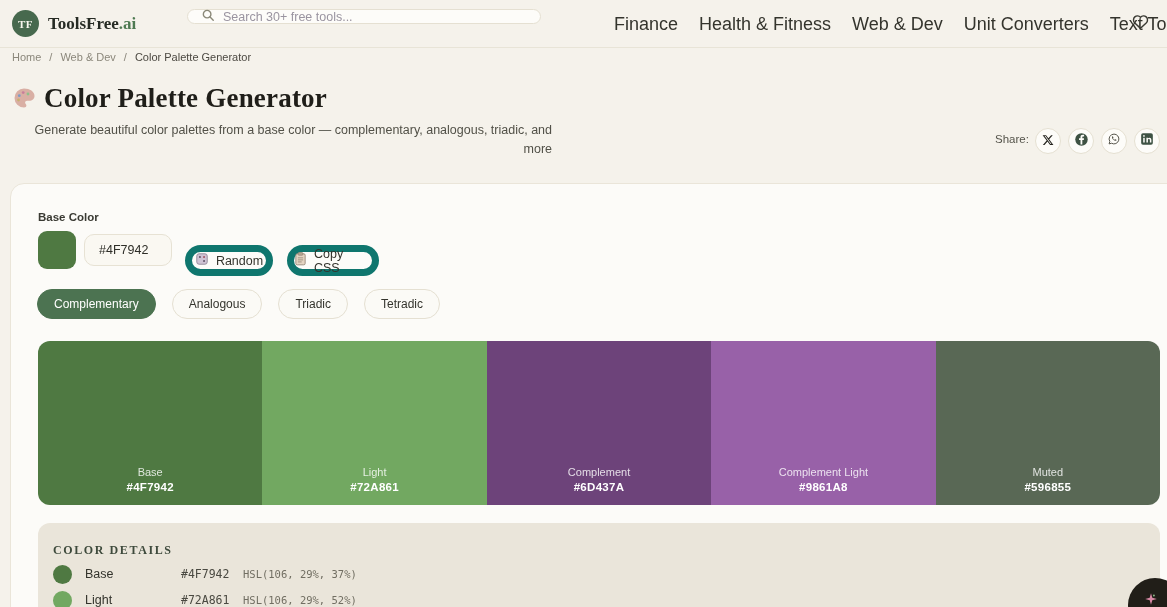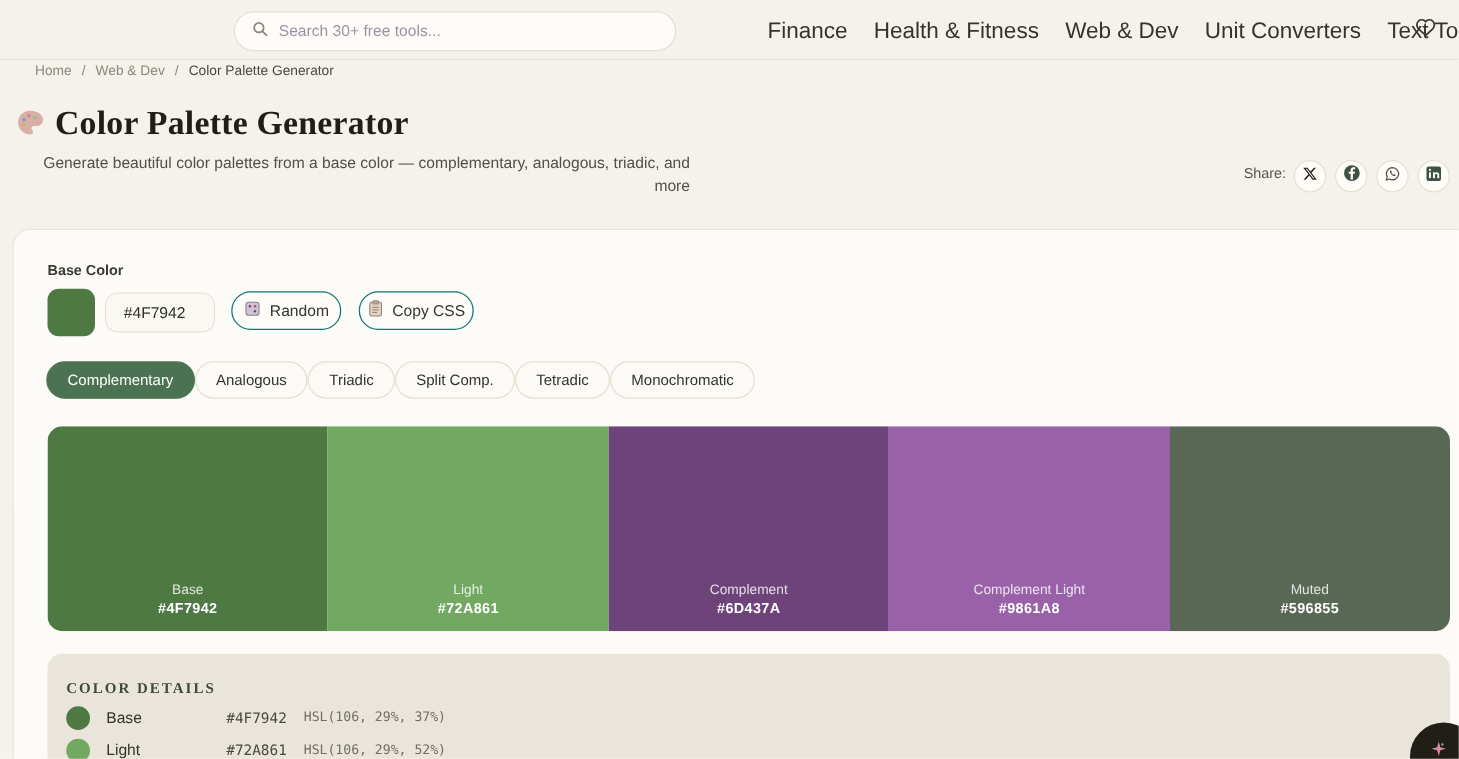--- a/index.html
+++ b/index.html
@@ -14,35 +14,35 @@
   .header { position:absolute; top:0; left:0; width:1167px; height:48px; border-bottom:1px solid #E8E4D7; }
   .logo { position:absolute; left:12px; top:10px; display:flex; align-items:center; gap:9px; cursor:pointer; }
   .logo-circle {
     width:27px; height:27px; border-radius:50%; background:#47694E; color:#F7F5EE;
     font-family:"Liberation Serif", serif; font-weight:bold; font-size:11px;
     display:flex; align-items:center; justify-content:center; letter-spacing:.5px;
   }
   .brand { font-family:"Liberation Serif", serif; font-weight:bold; font-size:17px; color:#262B24; }
   .brand .suffix { color:#4E7A52; }
   .search {
-    position:absolute; left:187px; top:9px; width:354px; height:32px;
+    position:absolute; left:187px; top:9px; width:354px; height:15px;
     background:#FDFCF9; border:1px solid #E5E0D2; border-radius:16px;
     display:flex; align-items:center; padding-left:13px; gap:8px;
   }
   .search svg { flex:0 0 auto; }
   .search input {
     border:none; outline:none; background:transparent; width:290px;
     font-family:"Liberation Sans", sans-serif; font-size:12.5px; color:#3A3A33;
   }
   .search input::placeholder { color:#9A94A0; }
   .nav { position:absolute; left:614px; top:0; height:48px; display:flex; align-items:center; gap:21px; }
   .nav a { font-size:18px; color:#34342D; text-decoration:none; cursor:pointer; white-space:nowrap; }
   .heart-btn { position:absolute; right:16px; top:13px; width:22px; height:22px; display:flex; align-items:center; justify-content:center; cursor:pointer; }
   
-  .breadcrumb { position:absolute; left:28px; top:51px; display:flex; gap:8px; font-size:11px; color:#8B877B; align-items:center; }
+  .breadcrumb { position:absolute; left:12px; top:51px; display:flex; gap:8px; font-size:11px; color:#8B877B; align-items:center; }
   .breadcrumb a { color:#8B877B; text-decoration:none; cursor:pointer; }
   .breadcrumb .current { color:#4C4942; }
   
   .hero-icon { position:absolute; left:12px; top:86px; width:24px; height:24px; }
   .page-title {
     position:absolute; left:44px; top:83px;
     font-family:"Liberation Serif", serif; font-weight:bold; font-size:27px; color:#1F1E19; letter-spacing:.2px;
   }
   .page-desc { position:absolute; left:12px; top:121px; width:540px; font-size:12.5px; line-height:19px; color:#515047;text-align:right; }
   .share-label { position:absolute; left:995px; top:133px; font-size:11.5px; color:#55544B; }
@@ -58,29 +58,29 @@
   }
   .base-color-label { position:absolute; left:38px; top:211px; font-size:11.5px; font-weight:bold; color:#3A3A33; }
   .base-swatch { position:absolute; left:38px; top:231px; width:38px; height:38px; border-radius:9px; cursor:pointer; }
   .hex-input {
     position:absolute; left:84px; top:234px; width:88px; height:32px;
     background:#FAF8F2; border:1px solid #E7E2D4; border-radius:10px;
     font-family:"Liberation Sans", sans-serif; font-size:12.5px; color:#2E2E28;
     padding-left:14px; outline:none;
   }
   .pill-btn {
-    position:absolute; top:233px; height:31px; border-radius:16px;
-    background:#FDFCF9; border:1px solid #0f766e;
+    position:absolute; top:245px; height:31px; border-radius:16px;
+    background:#FDFCF9; border:7px solid #0f766e;
     display:flex; align-items:center; justify-content:center; gap:7px;
     font-size:12.5px; color:#34342D; cursor:pointer;
   }
   #random-btn  { left:185px; width:88px; }
   #copycss-btn { left:287px; width:92px; }
   
-  .tabs { position:absolute; left:37px; top:289px; display:flex; gap:0; }
+  .tabs { position:absolute; left:37px; top:289px; display:flex; gap:16px; }
   .tab {
     height:30px; border-radius:15px; padding:0 16px;
     background:#FBFAF6; border:1px solid #E5E0D2; color:#34342D;
     display:flex; align-items:center; font-size:12px; cursor:pointer; white-space:nowrap;
   }
   .tab.active { background:#4C7351; border-color:#4C7351; color:#FFFFFF; }
   
   .palette { position:absolute; left:38px; top:341px; width:1122px; height:164px; border-radius:12px; overflow:hidden; display:flex; }
   .swatch { flex:1 1 0; position:relative; cursor:pointer; }
   .swatch .labels { position:absolute; left:0; right:0; bottom:12px; text-align:center; }
@@ -101,20 +101,24 @@
   .floating-btn {
     position:absolute; left:1128px; top:578px; width:54px; height:54px; border-radius:50%;
     background:#211E18; cursor:pointer;
   }
   .floating-btn svg { position:absolute; left:16px; top:14px; }
 </style>
 </head>
 <body>
 
 <div class="header">
+  <div class="logo">
+    <div class="logo-circle">TF</div>
+    <div class="brand"><span>ToolsFree</span><span class="suffix">.ai</span></div>
+  </div>
 
   <div class="search">
     <span>
       <svg width="14" height="14" viewBox="0 0 24 24" fill="none" stroke="#8A8878" stroke-width="2.4" stroke-linecap="round">
         <circle cx="10.5" cy="10.5" r="6.5"></circle>
           <line x1="15.5" y1="15.5" x2="21" y2="21"></line>
       </svg>
     </span>
     <input type="text" placeholder="Search 30+ free tools..." style="">
   </div>
@@ -223,23 +227,21 @@
       <line x1="5.5" y1="17" x2="12" y2="17" stroke="#8F8070" stroke-width="1.3"></line>
     </svg>
   </span>
   <span>Copy CSS</span>
 </div>
 
 <div class="tabs">
     <button class="tab active">Complementary</button>
     <button class="tab">Analogous</button>
     <button class="tab">Triadic</button>
-    <button class="tab">Split Comp.</button>
     <button class="tab">Tetradic</button>
-    <button class="tab">Monochromatic</button>
   </div>
 
 <div class="palette">
     <div class="swatch" style="background: rgb(79, 121, 66);">
       <div class="labels">
         <span class="sw-name">Base</span>
         <span class="sw-hex">#4F7942</span>
       </div>
     </div>
     <div class="swatch" style="background: rgb(114, 168, 97);">

